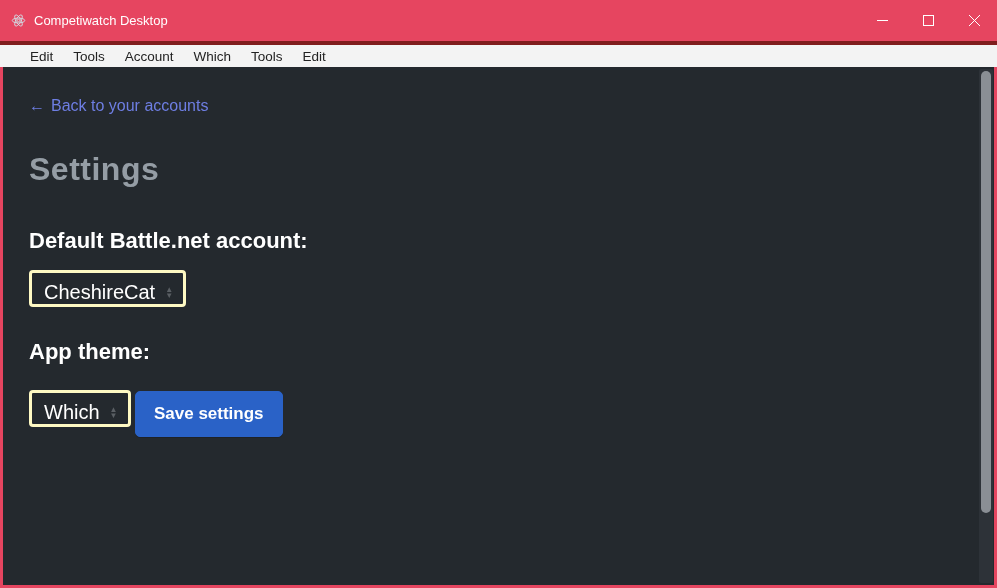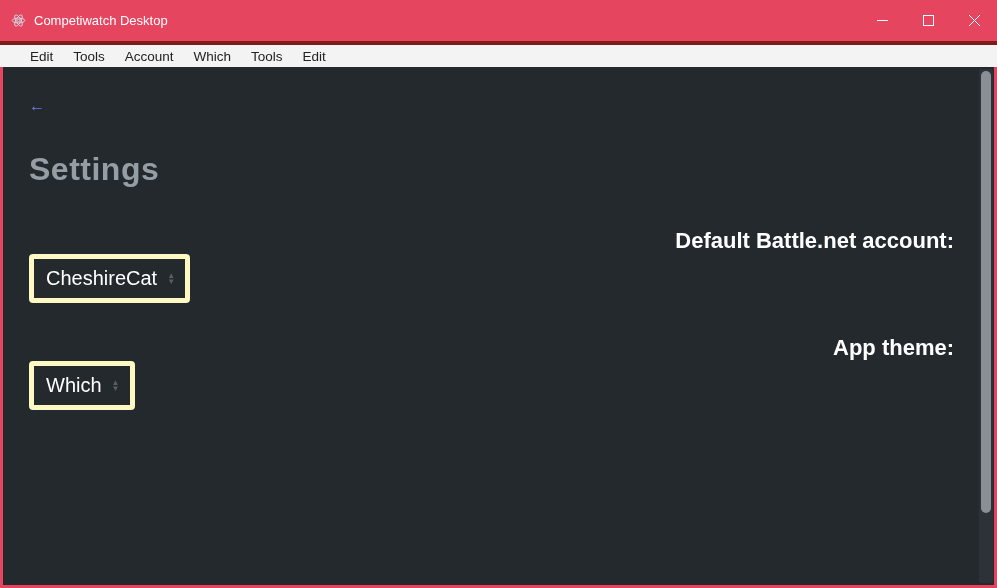--- a/index.html
+++ b/index.html
@@ -82,32 +82,32 @@
     font-size: 32px;
     font-weight: 600;
     margin-top: 36px;
     letter-spacing: 0.5px;
   }
   .field-label {
     color: #fff;
     font-size: 22px;
     font-weight: 600;
     margin-top: 40px;
-    text-align: right;
   }
   .field-label.second { margin-top: 32px; }
   .select {
+    margin-top: 16px;
     display: inline-flex;
     align-items: center;
-    border: 5px solid #fef9c3;
+    border: 3px solid #fef9c3;
     border-radius: 4px;
     background: #24292e;
     color: #fff;
     font-size: 20px;
-    padding: 8px 10px 8px 12px;
+    padding: 8px 10px 0 12px;
   }
   .select-caret {
     margin-left: 10px;
     display: inline-flex;
     flex-direction: column;
     line-height: 0;
     color: #5a5f64;
     font-size: 8px;
   }
   .select-caret span { line-height: 6px; }
@@ -181,20 +181,21 @@
   <span class="menu-item">Which</span>
   <span class="menu-item">Tools</span>
   <span class="menu-item">Edit</span>
 </div>
 
 <div class="content-wrap">
   <div class="content">
     <div class="scroll-area">
       <a class="back-link">
         <span class="arrow">←</span>
+        <span>Back to your accounts</span>
       </a>
 
       <h1 class="page-title">Settings</h1>
 
       <div class="field-label">Default Battle.net account:</div>
       <div class="select">
         <span>CheshireCat</span>
         <span class="select-caret">
             <span>▲</span>
             <span>▼</span>
@@ -203,19 +204,20 @@
 
       <div class="field-label second">App theme:</div>
       <div class="select">
         <span>Which</span>
         <span class="select-caret">
             <span>▲</span>
             <span>▼</span>
           </span>
       </div>
 
+      <button class="save-btn">Save settings</button>
     </div>
 
     <div class="scrollbar">
       <div class="scrollbar-thumb"></div>
     </div>
   </div>
 </div>
 
 </body></html>

